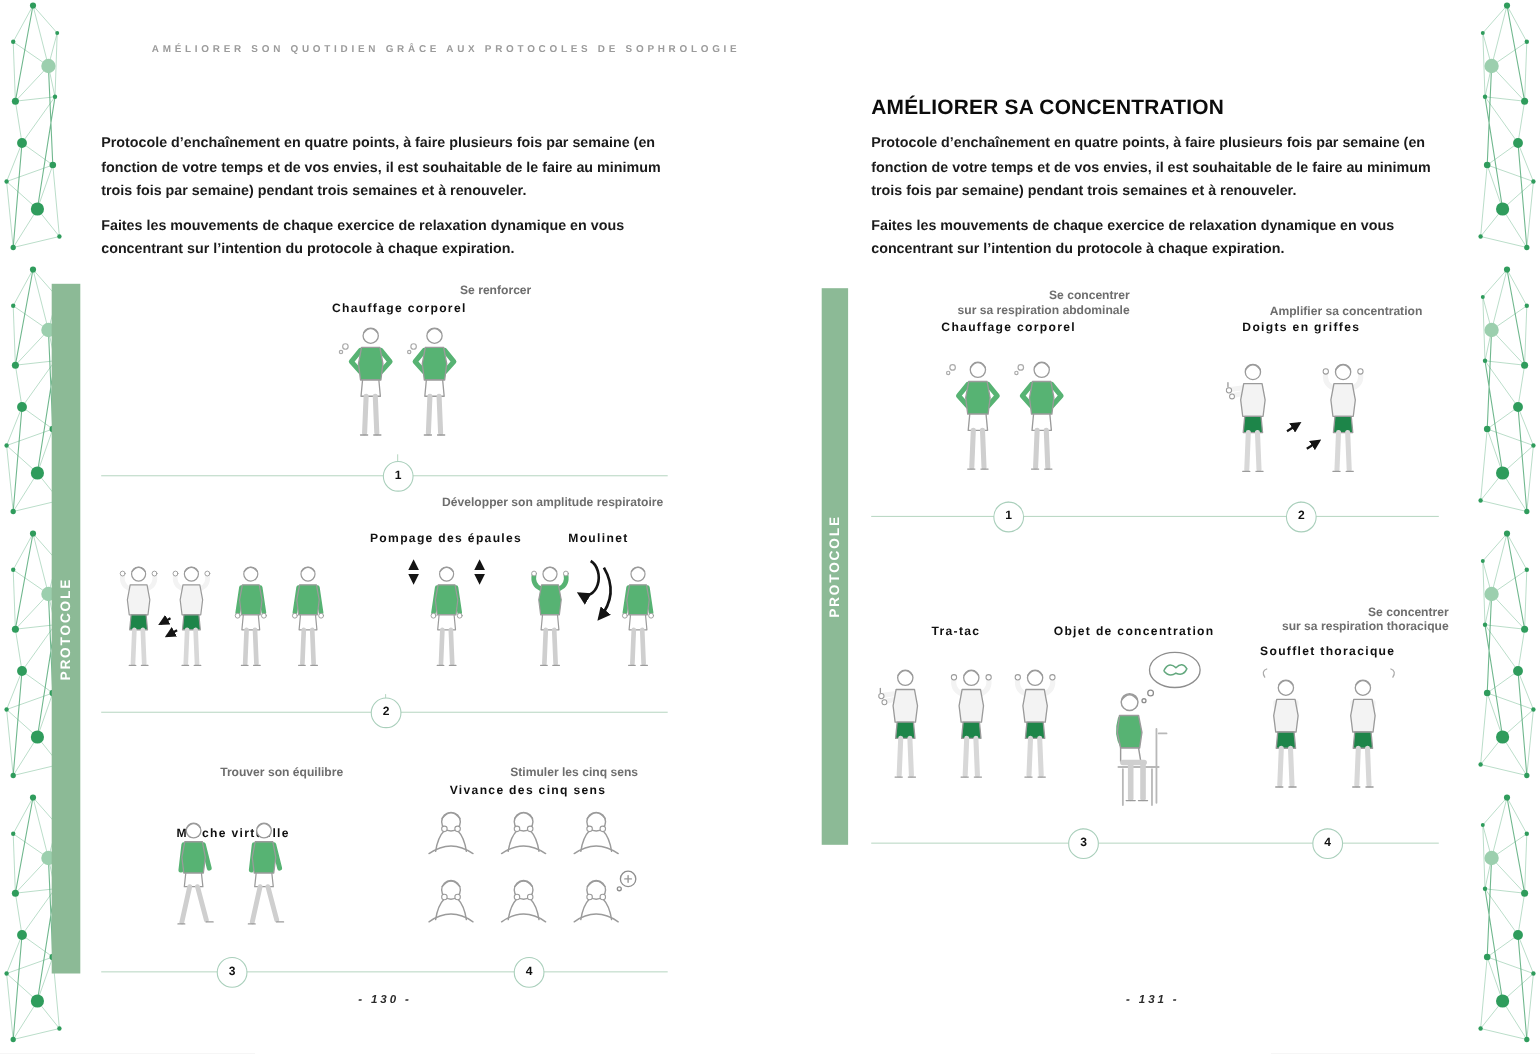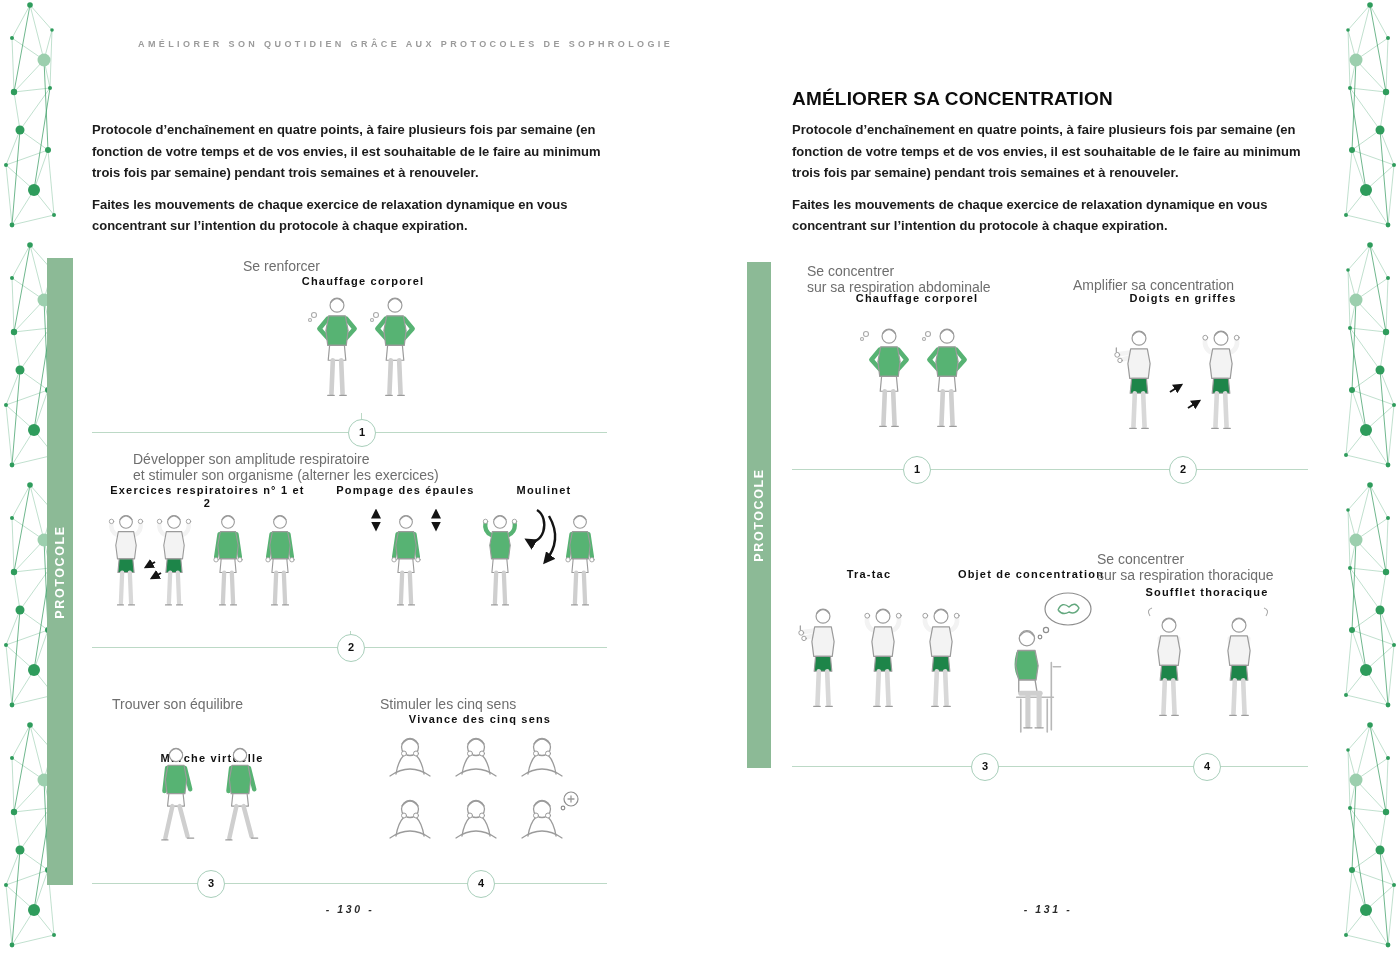--- a/index.html
+++ b/index.html
@@ -11,21 +11,21 @@
   .netstrip.right{right:0;transform:scaleX(-1);}
   
   .running{position:absolute;left:110px;top:39px;font-size:9px;font-weight:bold;
            letter-spacing:3.4px;color:#9b9b9b;white-space:nowrap;margin-left:28px;}
   .title{position:absolute;font-size:19px;font-weight:bold;letter-spacing:.2px;color:#0c0c0c;}
   .intro{position:absolute;width:512px;font-size:13px;font-weight:bold;color:#1b1b1b;line-height:1.66;}
   .intro p{margin:0 0 10px;}
   .bar{position:absolute;background:#8cba96;}
   .bar span{position:absolute;top:50%;left:50%;transform:translate(-50%,-50%) rotate(-90deg);
             color:#fff;font-weight:bold;font-size:12.5px;letter-spacing:1.6px;white-space:nowrap;}
-  .intent{position:absolute;text-align:left;font-size:14px;color:#6e6e6e;line-height:1.16;}
+  .intent{position:absolute;text-align:right;font-size:11px;color:#6e6e6e;line-height:1.16;font-weight:bold;}
   .intent span{display:block;}
   .exname{position:absolute;text-align:center;font-size:11px;font-weight:bold;
           letter-spacing:1.2px;color:#101010;line-height:1.2;}
   .rule{position:absolute;height:0;border-top:1px solid #bcd9c6;}
   .tick{position:absolute;width:0;border-left:1px solid #bcd9c6;}
   .badge{position:absolute;width:26px;height:26px;border:1px solid #a9cfbb;border-radius:50%;
          background:#fff;text-align:center;line-height:25px;font-size:11px;font-weight:bold;
          color:#111;z-index:2;}
   .pagenum{position:absolute;width:200px;text-align:center;font-size:10.5px;font-weight:bold;
            letter-spacing:2.6px;color:#2b2b2b;font-style:italic;}
@@ -229,23 +229,21 @@
       <circle class="puff" cx="66" cy="27" r="1.5"></circle>
     <use href="#fig-akimbo" x="6" width="50" height="116"></use>
     <use href="#fig-akimbo" x="64" width="50" height="116"></use>
   </svg>
   <div class="tick" style="left:361px;top:413px;height:7px"></div>
   <div class="rule" style="left:92px;top:432px;width:515px"></div>
   <div class="badge" style="left:348px;top:419px">1</div>
 
   <div class="intent" style="left:133px;top:451px;width:470px">
     <span>Développer son amplitude respiratoire</span>
-    <span>et stimuler son organisme (alterner les exercices)</span>
-  </div>
-  <div class="exname" style="left:105px;top:484px;width:205px">Exercices respiratoires n° 1 et 2</div>
+  </div>
   <div class="exname" style="left:323px;top:484px;width:165px">Pompage des épaules</div>
   <div class="exname" style="left:494px;top:484px;width:100px">Moulinet</div>
   <svg class="scene" style="left:103px;top:500px" width="205" height="132">
     <use href="#fig-armsup" x="0" width="46" height="128" style="--top:#f3f3f3;--bottom:#1d8549;--legs:#d8d8d8"></use>
     <use href="#fig-armsup" x="48" width="46" height="128" style="--top:#f3f3f3;--bottom:#1d8549;--legs:#d8d8d8"></use>
     <path class="arrow" d="M52,62 l-9,5" marker-end="url(#ah)"></path>
     <path class="arrow" d="M58,73 l-9,5" marker-end="url(#ah)"></path>
     <use href="#fig-stand" x="102" width="46" height="128"></use>
     <use href="#fig-stand" x="154" width="46" height="128"></use>
   </svg>

